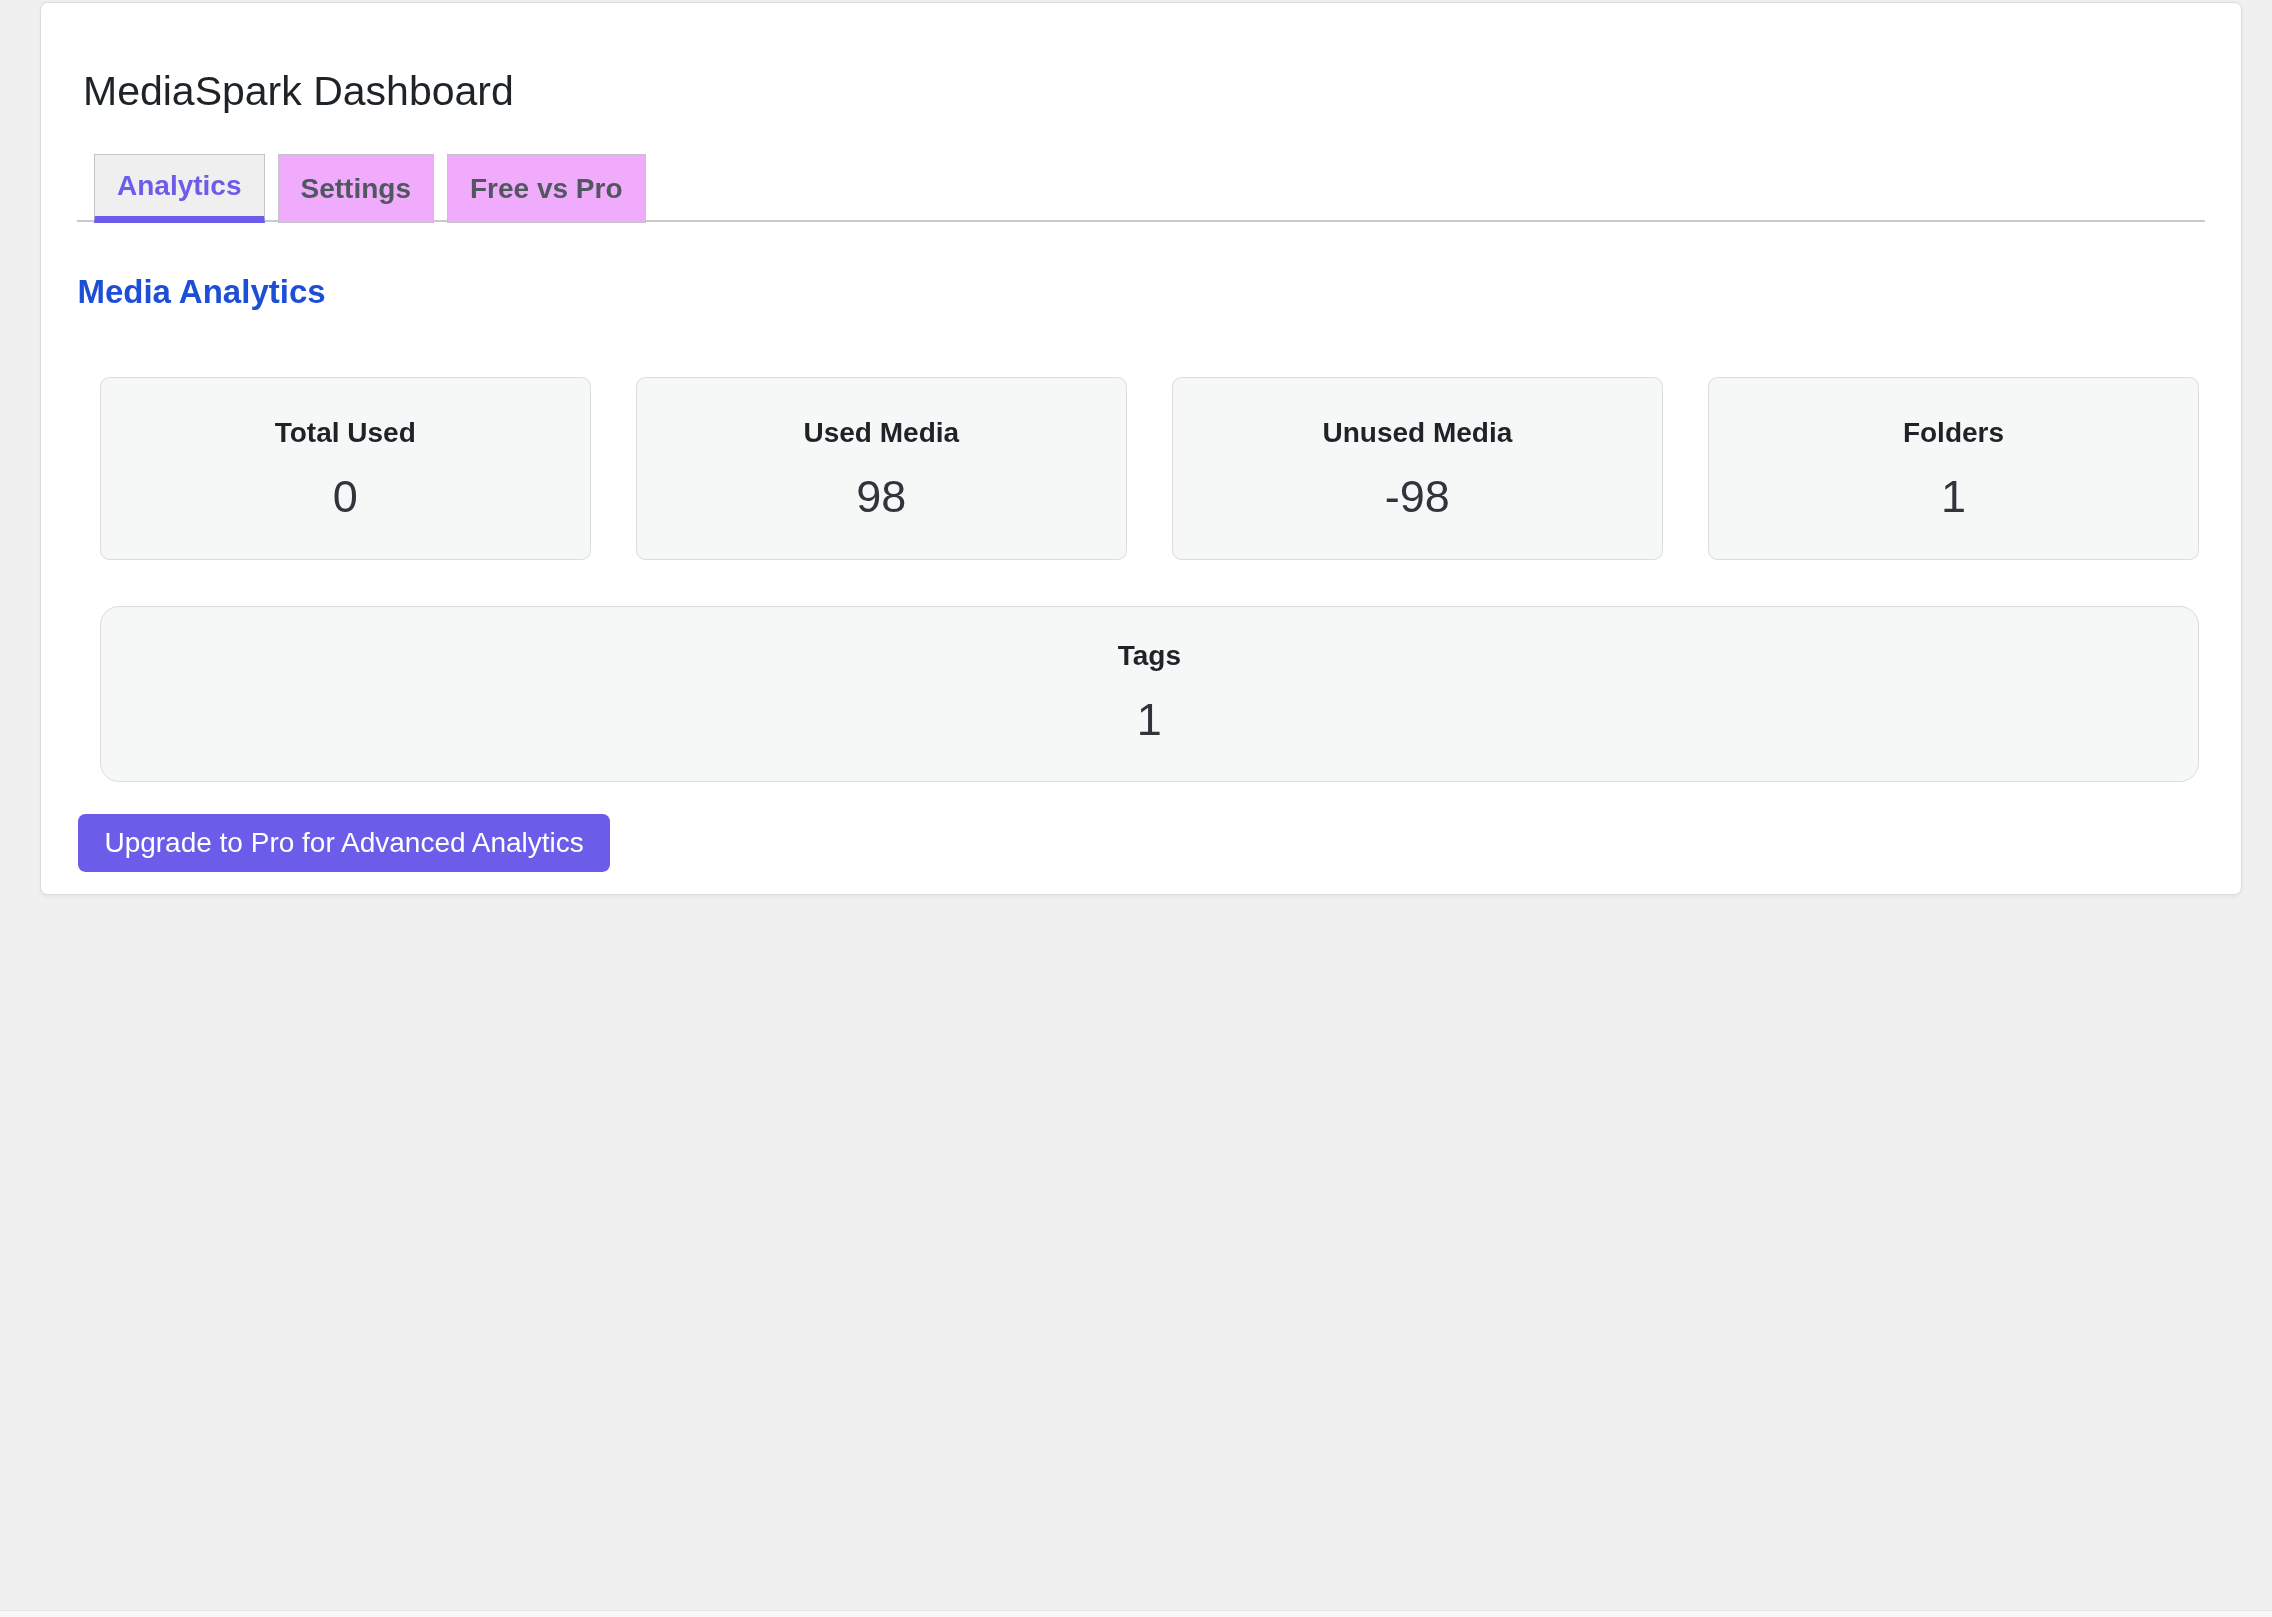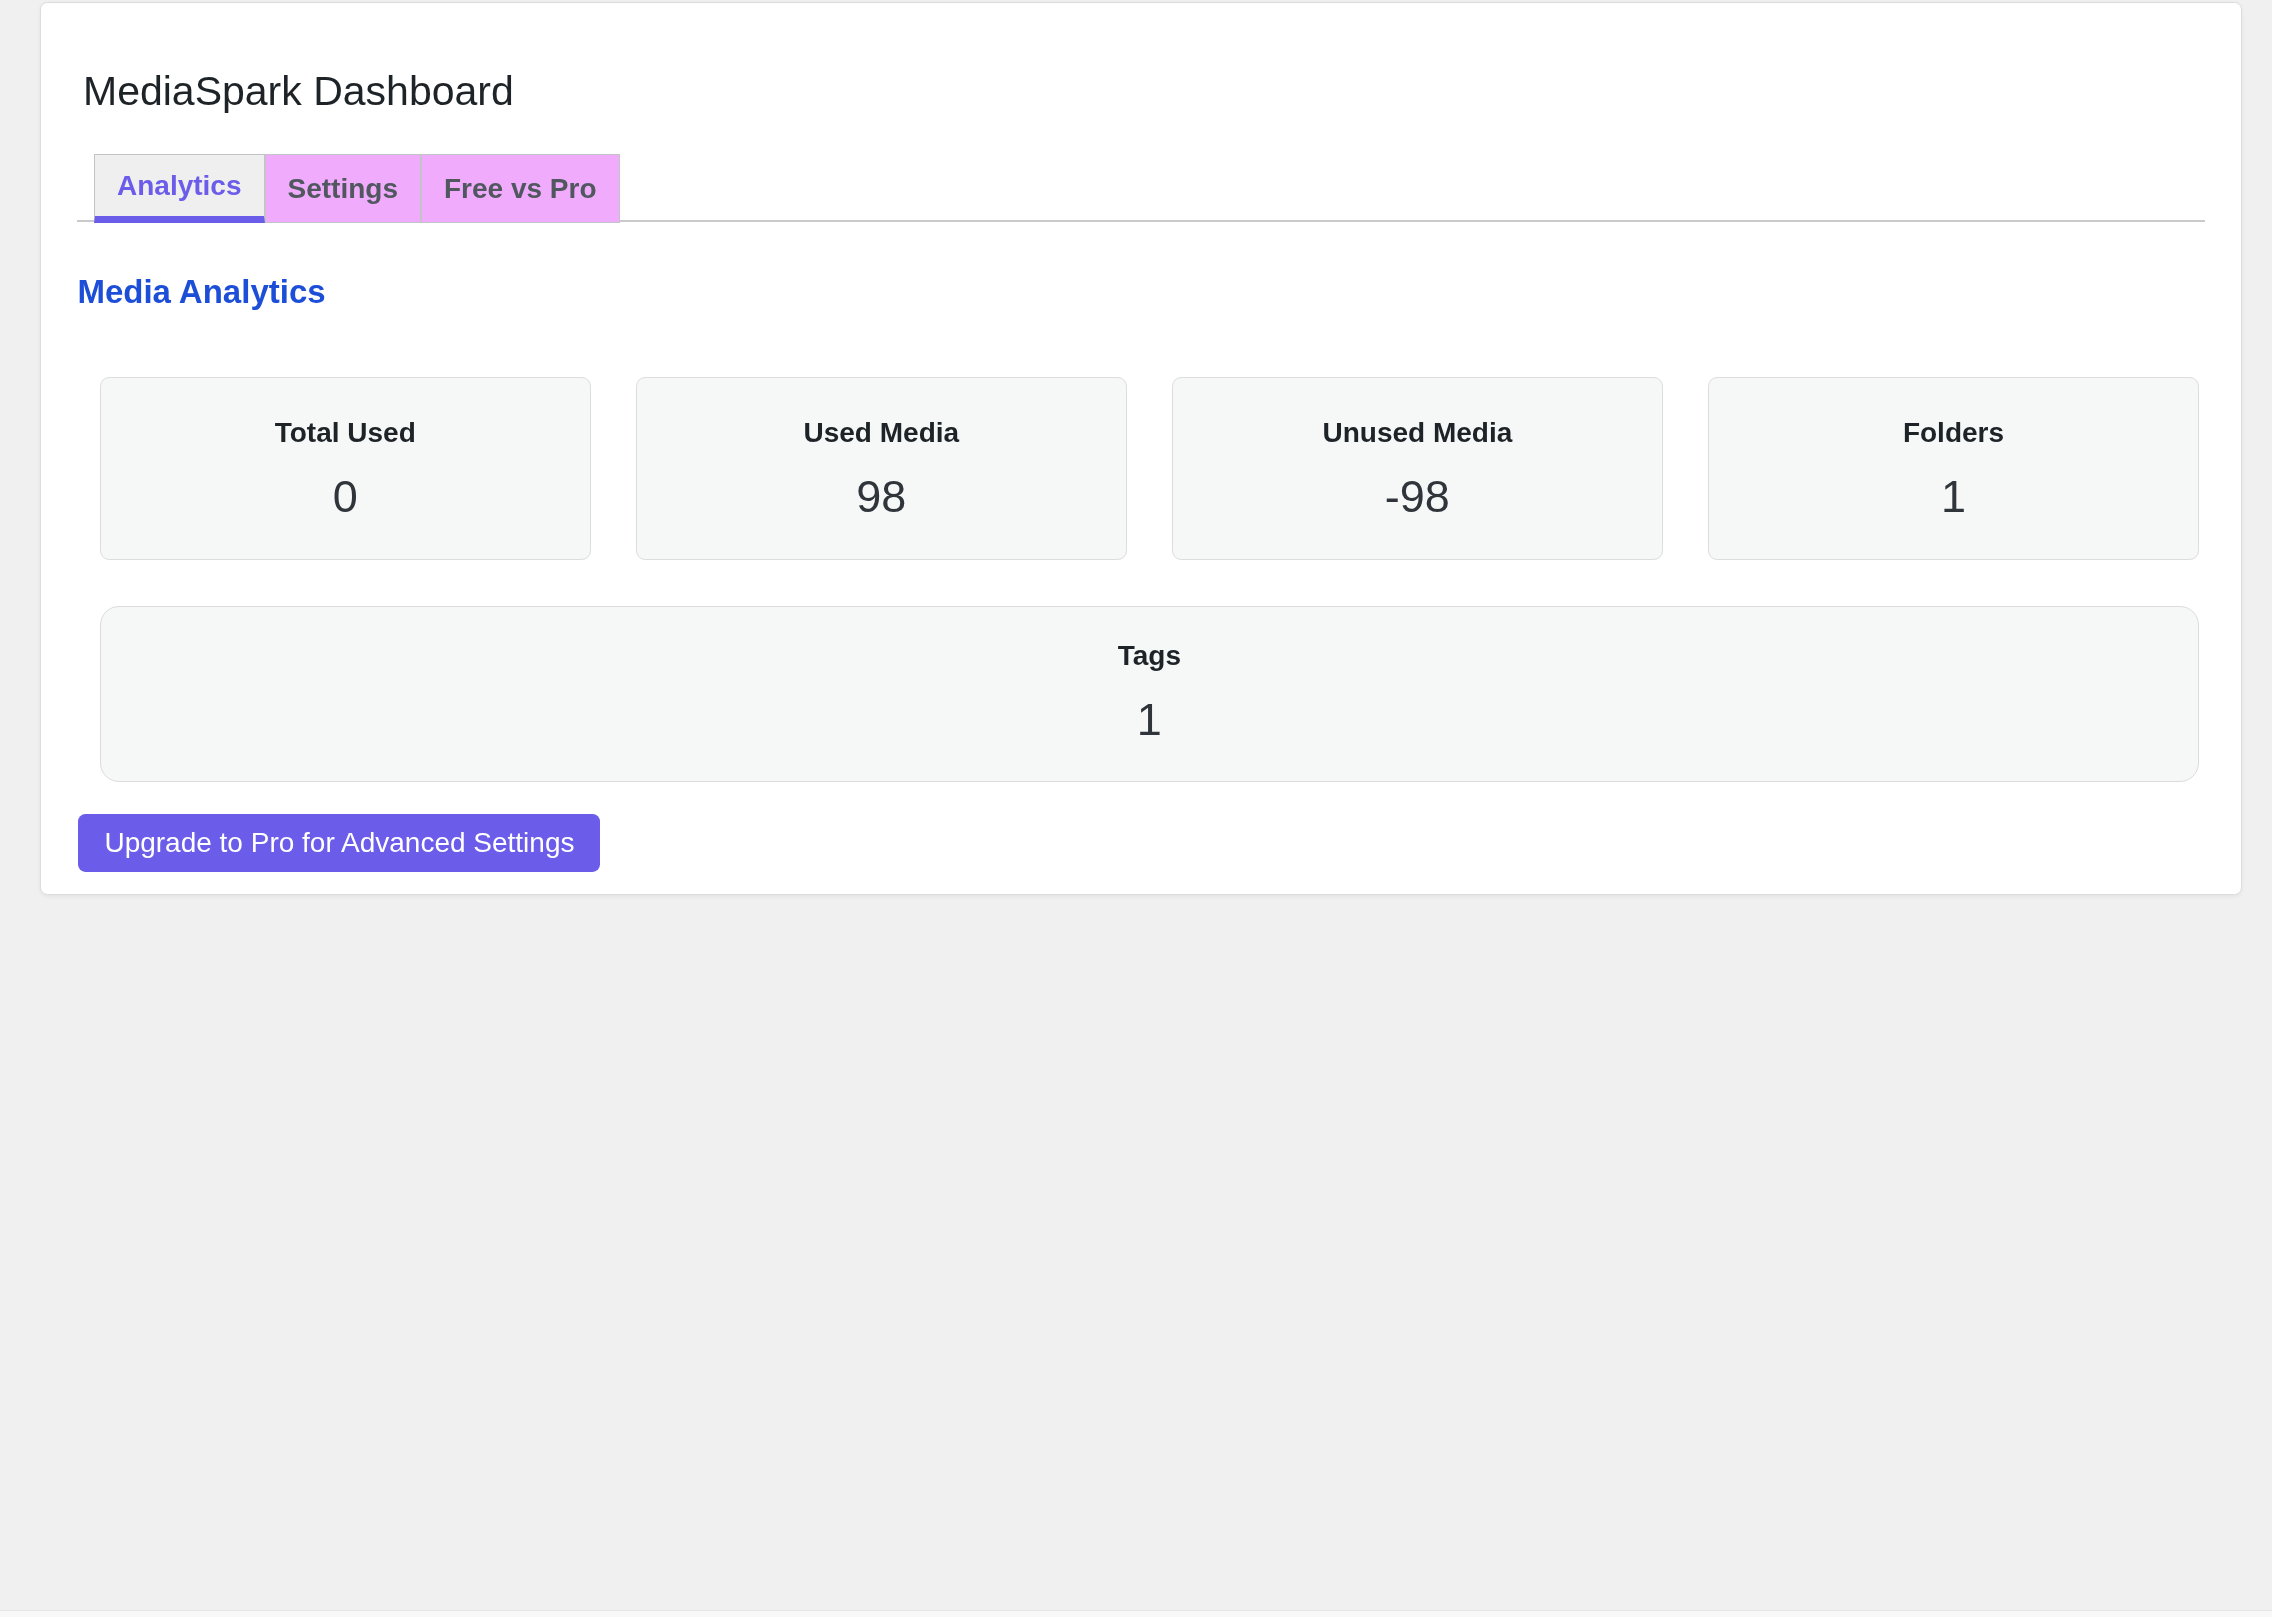--- a/index.html
+++ b/index.html
@@ -31,20 +31,21 @@
     margin: 0;
     padding-top: 65px;
     font-size: 41px;
     line-height: 46px;
     font-weight: 500;
     color: #1e2327;
   }
 
   .tabbar {
     display: flex;
+    gap: 13px;
     padding-left: 11px;
     margin-top: 40px;
     position: relative;
     z-index: 1;
     margin-bottom: -2.8px;
   }
   .tab {
     height: 69px;
     padding: 0 22px;
     display: flex;
@@ -180,18 +181,18 @@
       <div class="stat-label">Folders</div>
       <div class="stat-value">1</div>
     </div>
   </div>
 
   <div class="tags-card">
     <div class="stat-label">Tags</div>
     <div class="stat-value">1</div>
   </div>
 
-  <button class="upgrade-btn">Upgrade to Pro for Advanced Settings</button>
+  <button class="upgrade-btn">Upgrade to Pro for Advanced Analytics</button>
 
 </div>
 
 <div class="bottom-strip"></div>
 
 
 </body></html>

